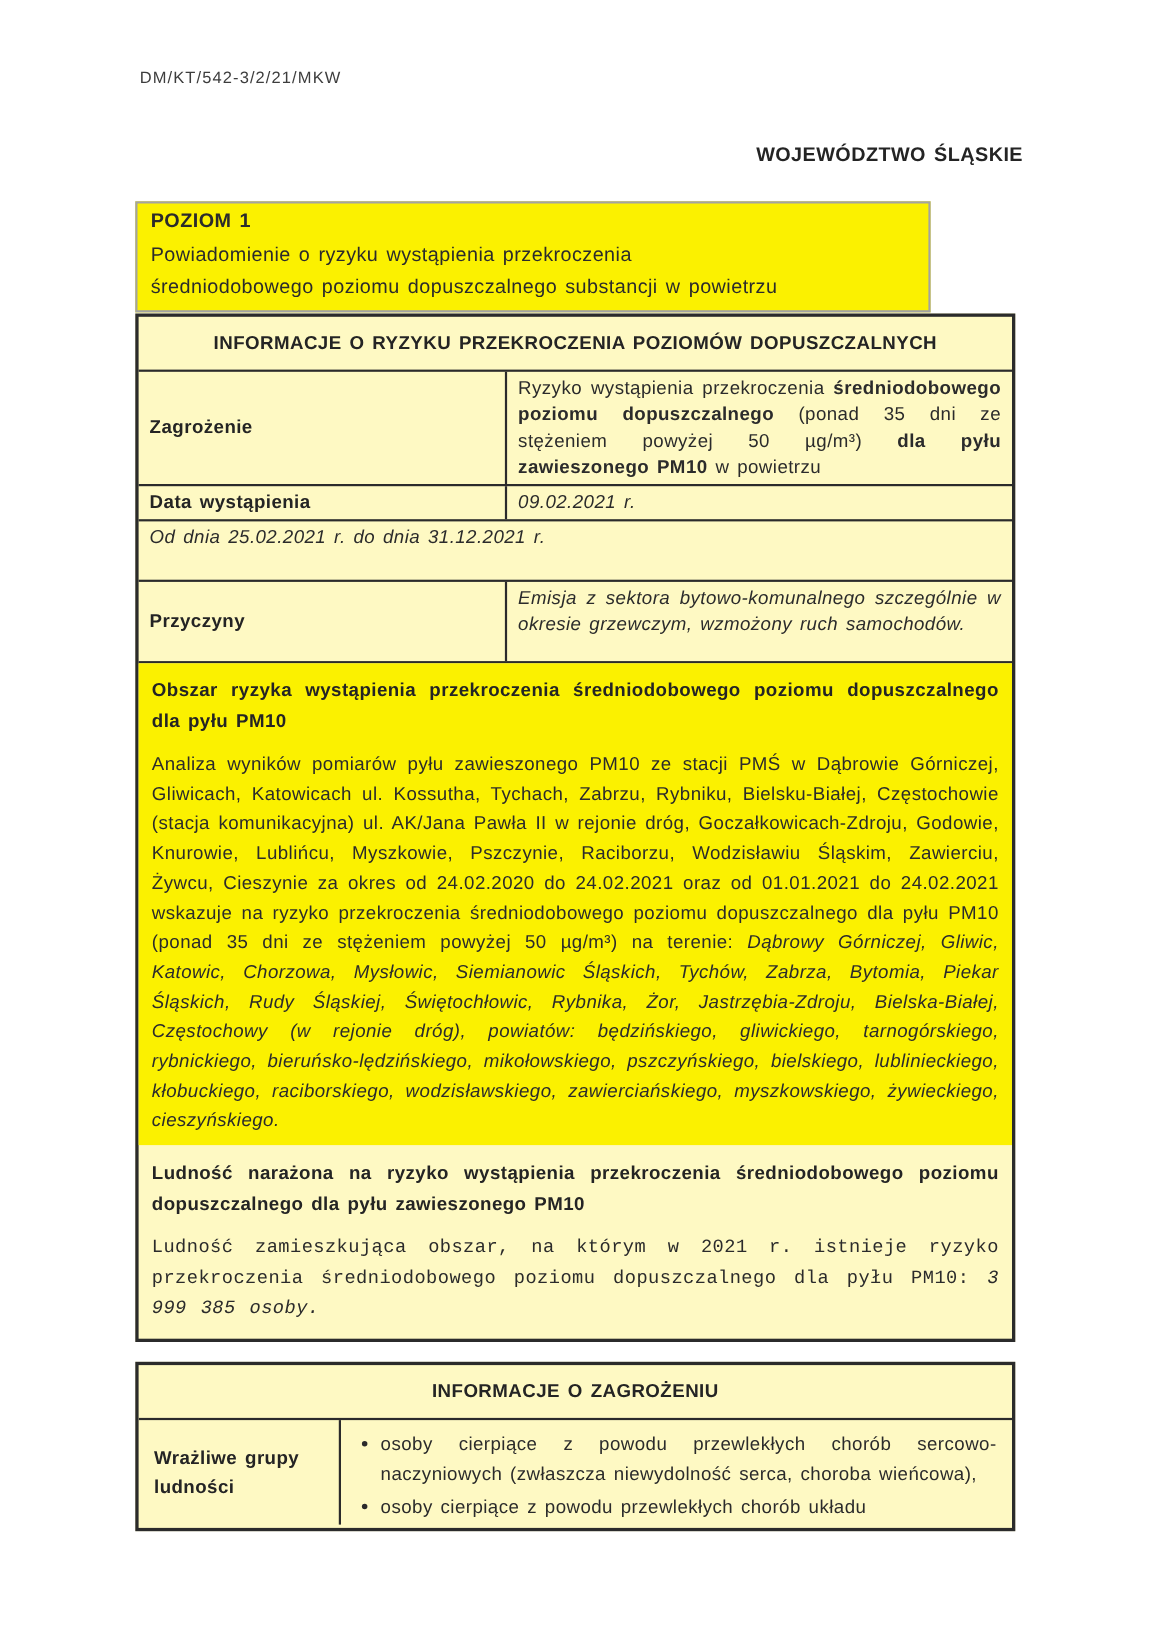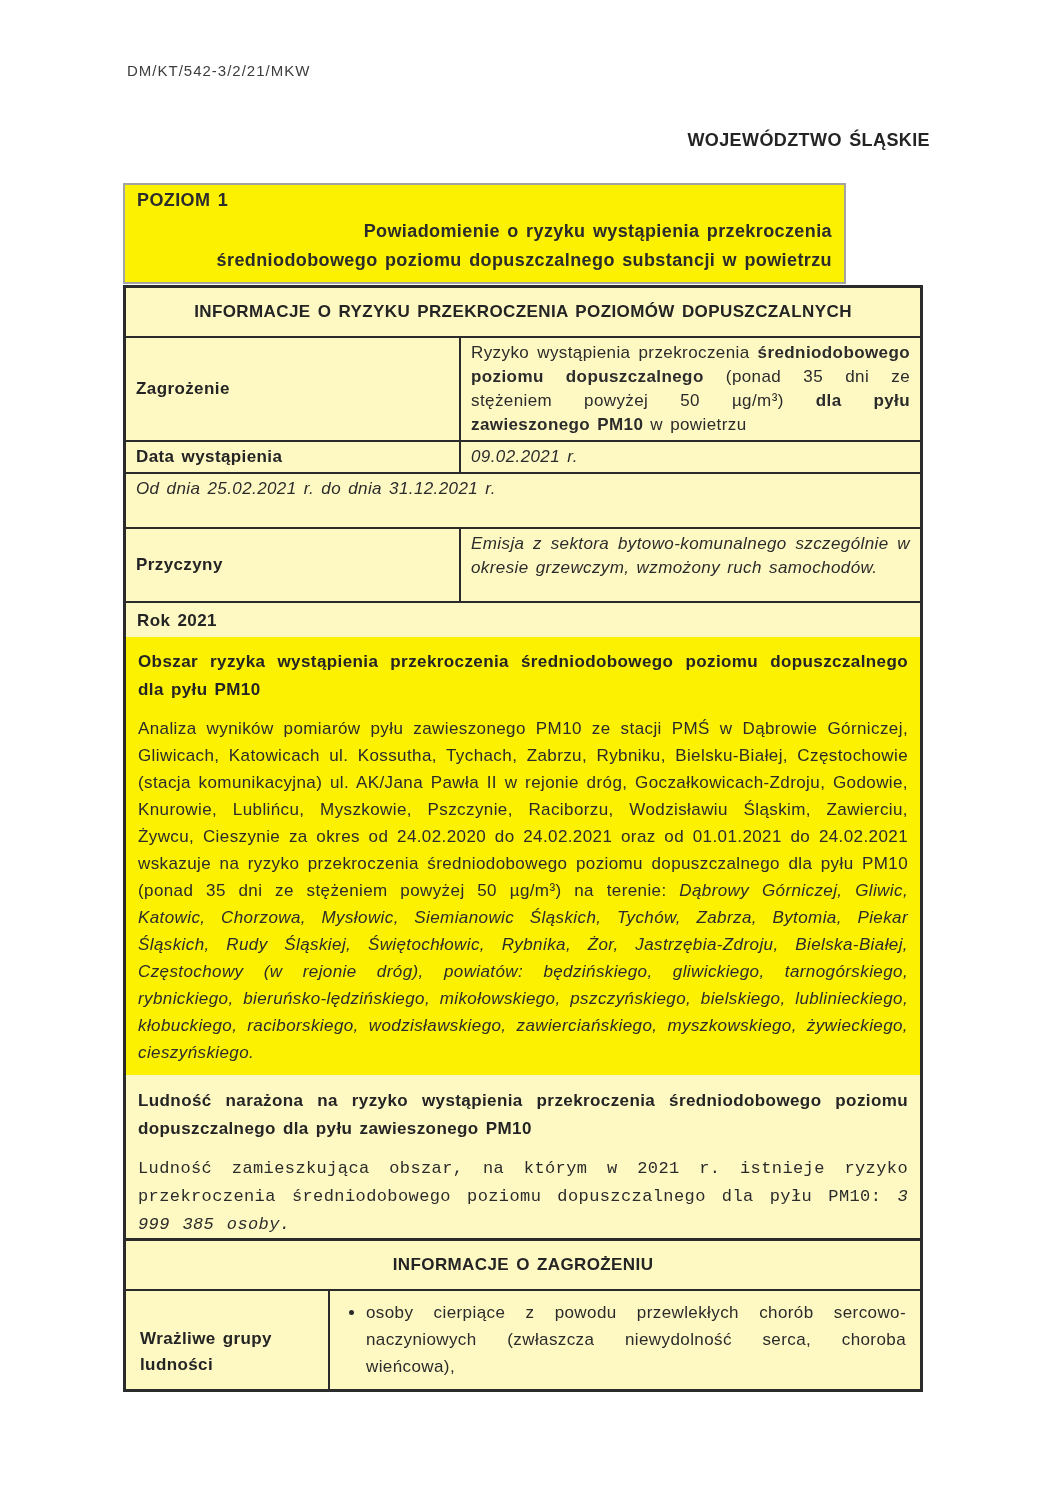--- a/index.html
+++ b/index.html
@@ -21,21 +21,21 @@
     text-align: right; font-weight: bold; font-size: 18px; color: #242424;
   }
   .banner {
     position: absolute; left: 123px; top: 157px; width: 723px; height: 101px;
     background: #fbf100; border: 2px solid #a3a3a3; box-sizing: border-box;
     padding: 5px 12px;
     margin-top: 26px;
   }
   .banner-level { font-weight: bold; font-size: 18px; margin-bottom: 6px; }
   .banner-line {
-    text-align: right; font-weight: bold; font-size: 18px; line-height: 29px;
+    text-align: left; font-weight: normal; font-size: 18px; line-height: 29px;
   }
   
   .doc-table {
     position: absolute; left: 123px; width: 800px;
     border: 3px solid #2b2b2b; box-sizing: border-box;
     font-size: 17px; background: #fef9c3;
   }
   .table-1 { top: 285px; }
   .table-2 { top: 1238px; height: 154px; overflow: hidden; }
   .t-title {
@@ -71,21 +71,21 @@
   .analiza-paragraph { text-align: justify; line-height: 27px; }
   .white-block { padding: 12px 12px 12px 12px; box-sizing: border-box; }
   .ludnosc-heading {
     font-weight: bold; text-align: justify; line-height: 28px;
     margin-bottom: 12px; color: #242424;
   }
   .ludnosc-paragraph { text-align: justify; line-height: 28px; font-family: Liberation Mono, monospace; }
   
   .t2-row { display: flex; }
   .t2-label {
-    width: 204px; flex: none; box-sizing: border-box;
+    width: 184px; flex: none; box-sizing: border-box;
     border-right: 2px solid #2b2b2b;
     padding: 16px 14px; font-weight: bold; line-height: 26px;
     display: flex; align-items: center; color: #242424;
   }
   .t2-value { flex: 1; box-sizing: border-box; padding: 8px 14px 0 10px; }
   .bullet-list { margin: 0; padding: 0 0 0 26px; }
   .bullet-list li {
     text-align: justify; line-height: 27px; margin: 0 0 3px 0;
   }
 </style>
@@ -117,21 +117,20 @@
 
   <div class="t-row row-czas">
     <div class="t-value italic">Od dnia 25.02.2021 r. do dnia 31.12.2021 r.</div>
   </div>
 
   <div class="t-row row-przyczyny">
     <div class="t-label v-center">Przyczyny</div>
     <div class="t-value italic">Emisja z sektora bytowo-komunalnego szczególnie w okresie grzewczym, wzmożony ruch samochodów.</div>
   </div>
 
-  <div class="rok-row">Rok 2021</div>
 
   <div class="highlight-block">
     <div class="obszar-heading">Obszar ryzyka wystąpienia przekroczenia średniodobowego poziomu dopuszczalnego dla pyłu PM10</div>
     <div class="analiza-paragraph"><span>Analiza wyników pomiarów pyłu zawieszonego PM10 ze stacji PMŚ w Dąbrowie Górniczej, Gliwicach, Katowicach ul. Kossutha, Tychach, Zabrzu, Rybniku, Bielsku-Białej, Częstochowie (stacja komunikacyjna) ul. AK/Jana Pawła II w rejonie dróg, Goczałkowicach-Zdroju, Godowie, Knurowie, Lublińcu, Myszkowie, Pszczynie, Raciborzu, Wodzisławiu Śląskim, Zawierciu, Żywcu, Cieszynie za okres od 24.02.2020 do 24.02.2021 oraz od 01.01.2021 do 24.02.2021 wskazuje na ryzyko przekroczenia średniodobowego poziomu dopuszczalnego dla pyłu PM10 (ponad 35 dni ze stężeniem powyżej 50 µg/m³) na terenie: </span><span class="italic">Dąbrowy Górniczej, Gliwic, Katowic, Chorzowa, Mysłowic, Siemianowic Śląskich, Tychów, Zabrza, Bytomia, Piekar Śląskich, Rudy Śląskiej, Świętochłowic, Rybnika, Żor, Jastrzębia-Zdroju, Bielska-Białej, Częstochowy (w rejonie dróg), powiatów: będzińskiego, gliwickiego, tarnogórskiego, rybnickiego, bieruńsko-lędzińskiego, mikołowskiego, pszczyńskiego, bielskiego, lublinieckiego, kłobuckiego, raciborskiego, wodzisławskiego, zawierciańskiego, myszkowskiego, żywieckiego, cieszyńskiego.</span></div>
   </div>
 
   <div class="white-block">
     <div class="ludnosc-heading">Ludność narażona na ryzyko wystąpienia przekroczenia średniodobowego poziomu dopuszczalnego dla pyłu zawieszonego PM10</div>
     <div class="ludnosc-paragraph"><span>Ludność zamieszkująca obszar, na którym w 2021 r. istnieje ryzyko przekroczenia średniodobowego poziomu dopuszczalnego dla pyłu PM10: </span><span class="italic">3 999 385 osoby.</span></div>
   </div>

